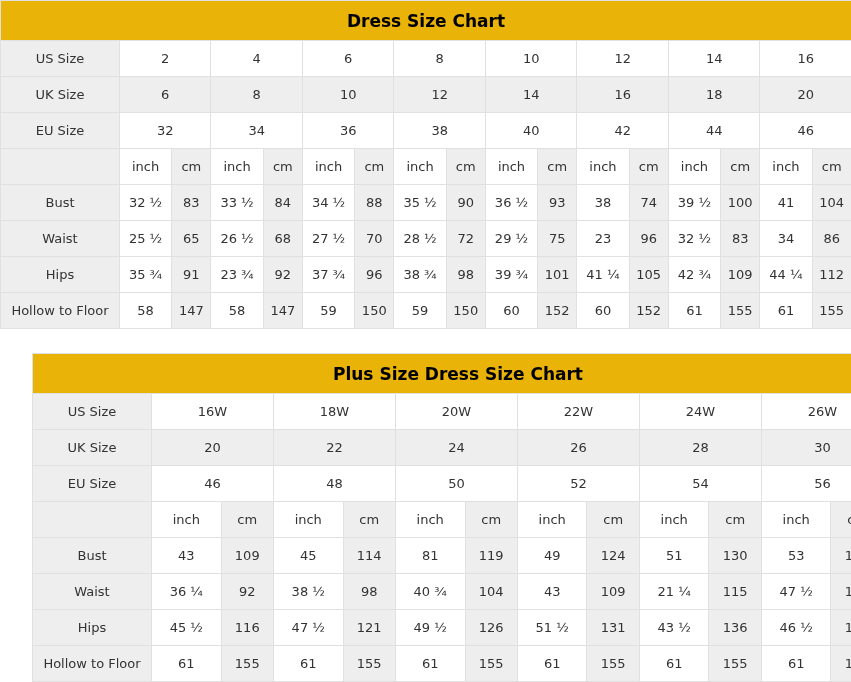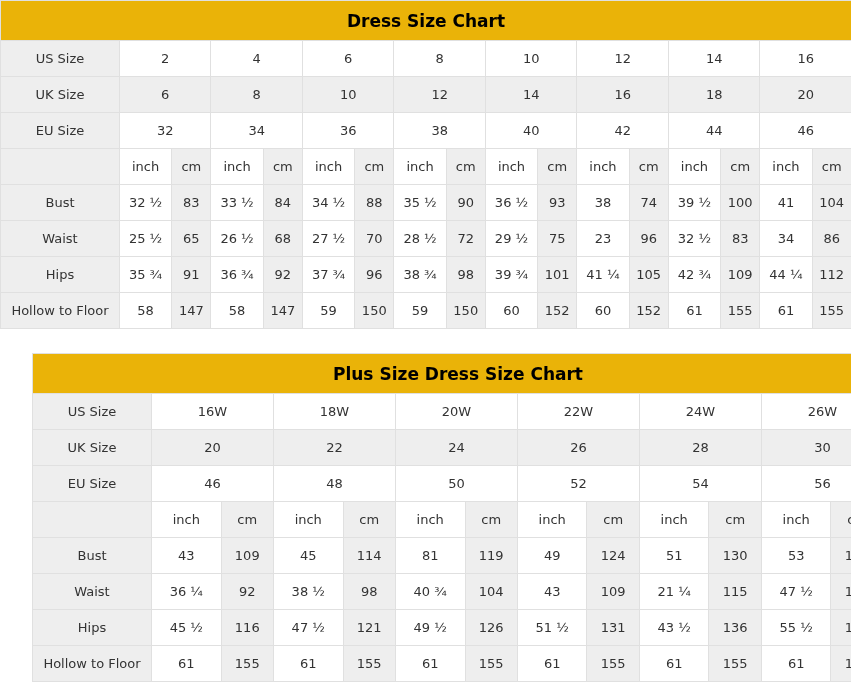--- a/index.html
+++ b/index.html
@@ -160,21 +160,21 @@
           <td class="shaded">96</td>
           <td>32 ½</td>
           <td class="shaded">83</td>
           <td>34</td>
           <td class="shaded">86</td>
         </tr>
         <tr>
           <th class="shaded">Hips</th>
           <td>35 ¾</td>
           <td class="shaded">91</td>
-          <td>36 ¾</td>
+          <td>23 ¾</td>
           <td class="shaded">92</td>
           <td>37 ¾</td>
           <td class="shaded">96</td>
           <td>38 ¾</td>
           <td class="shaded">98</td>
           <td>39 ¾</td>
           <td class="shaded">101</td>
           <td>41 ¼</td>
           <td class="shaded">105</td>
           <td>42 ¾</td>
@@ -301,21 +301,21 @@
           <td>45 ½</td>
           <td class="shaded">116</td>
           <td>47 ½</td>
           <td class="shaded">121</td>
           <td>49 ½</td>
           <td class="shaded">126</td>
           <td>51 ½</td>
           <td class="shaded">131</td>
           <td>43 ½</td>
           <td class="shaded">136</td>
-          <td>55 ½</td>
+          <td>46 ½</td>
           <td class="shaded">141</td>
         </tr>
         <tr>
           <th class="shaded">Hollow to Floor</th>
           <td>61</td>
           <td class="shaded">155</td>
           <td>61</td>
           <td class="shaded">155</td>
           <td>61</td>
           <td class="shaded">155</td>

